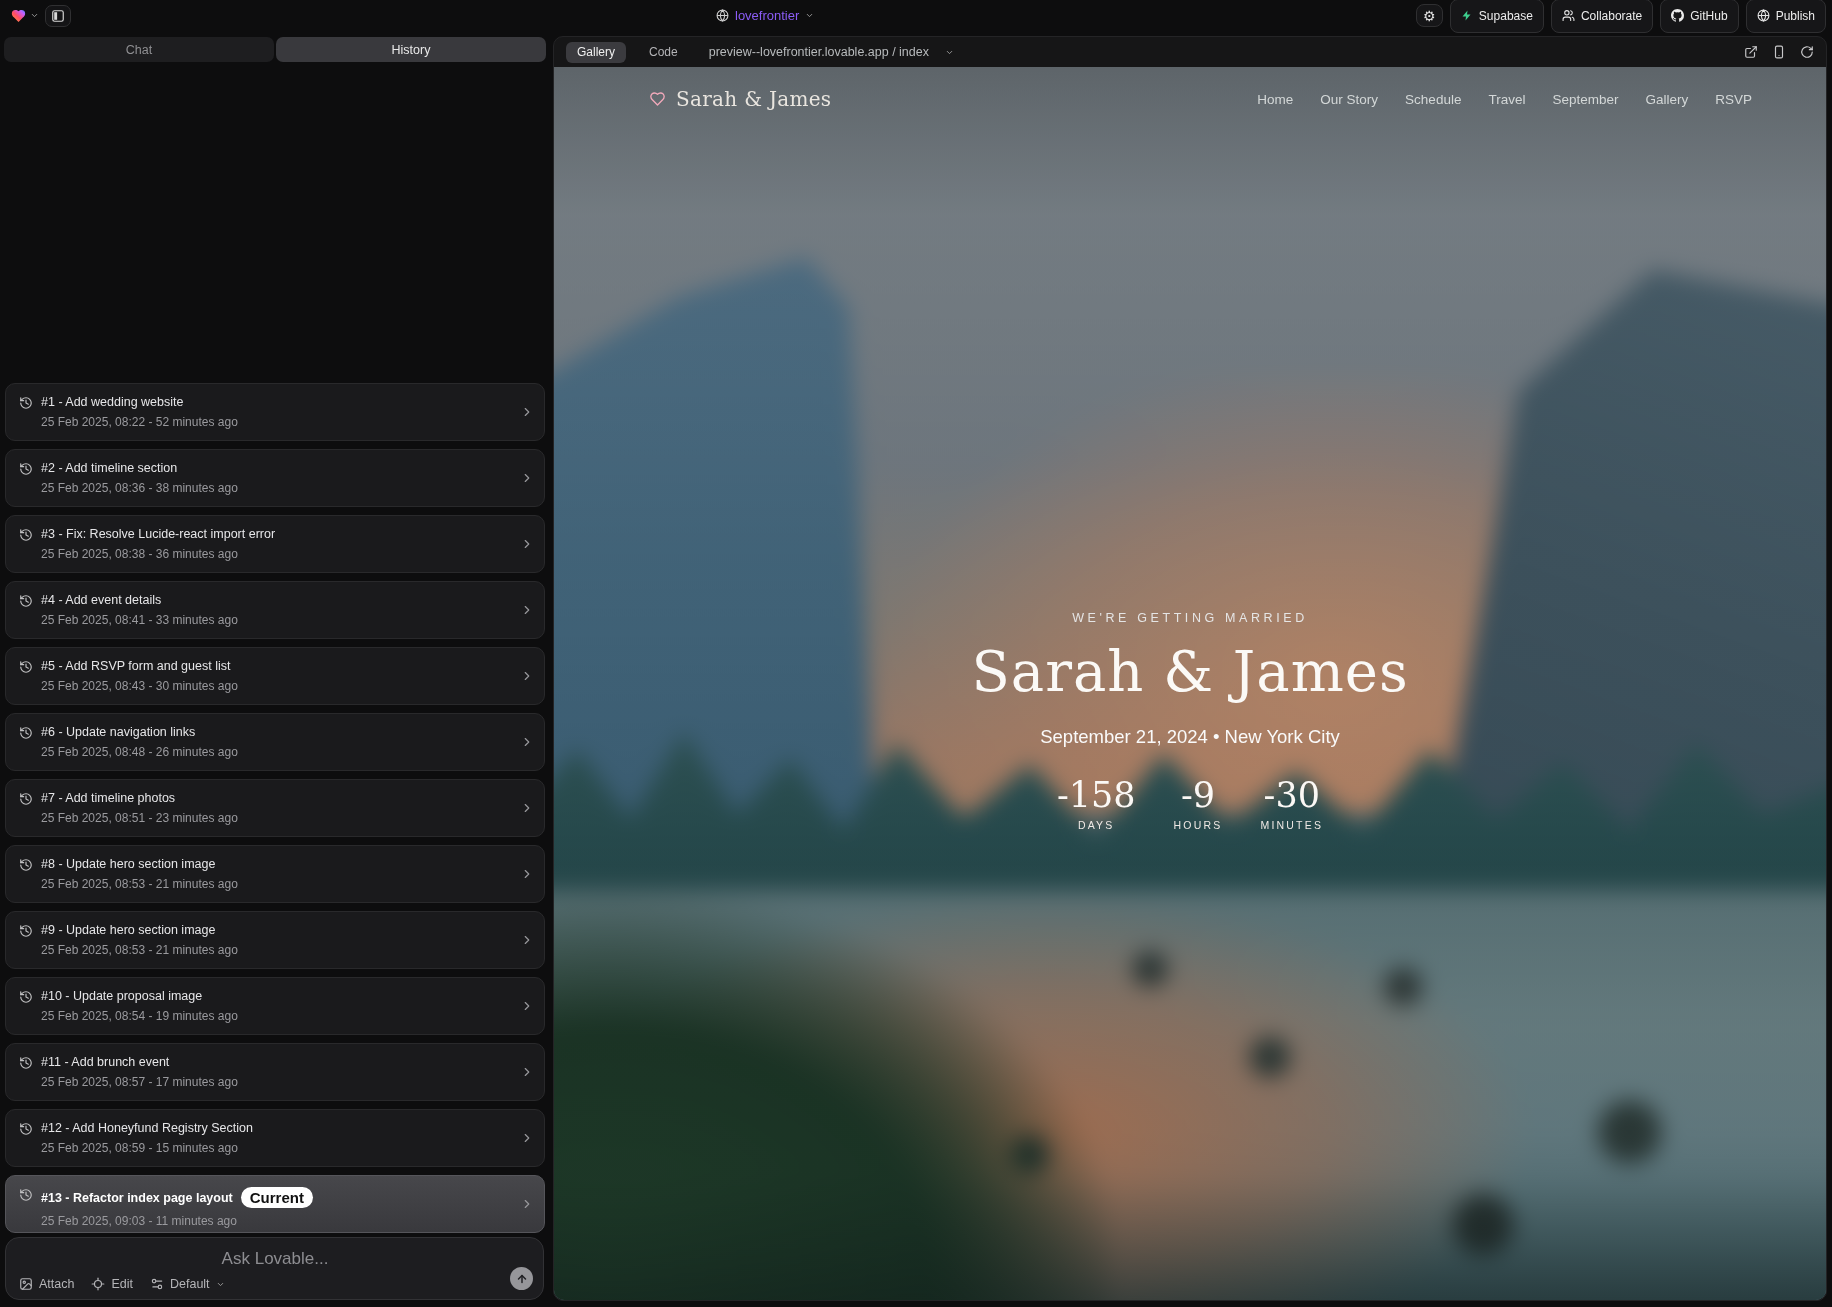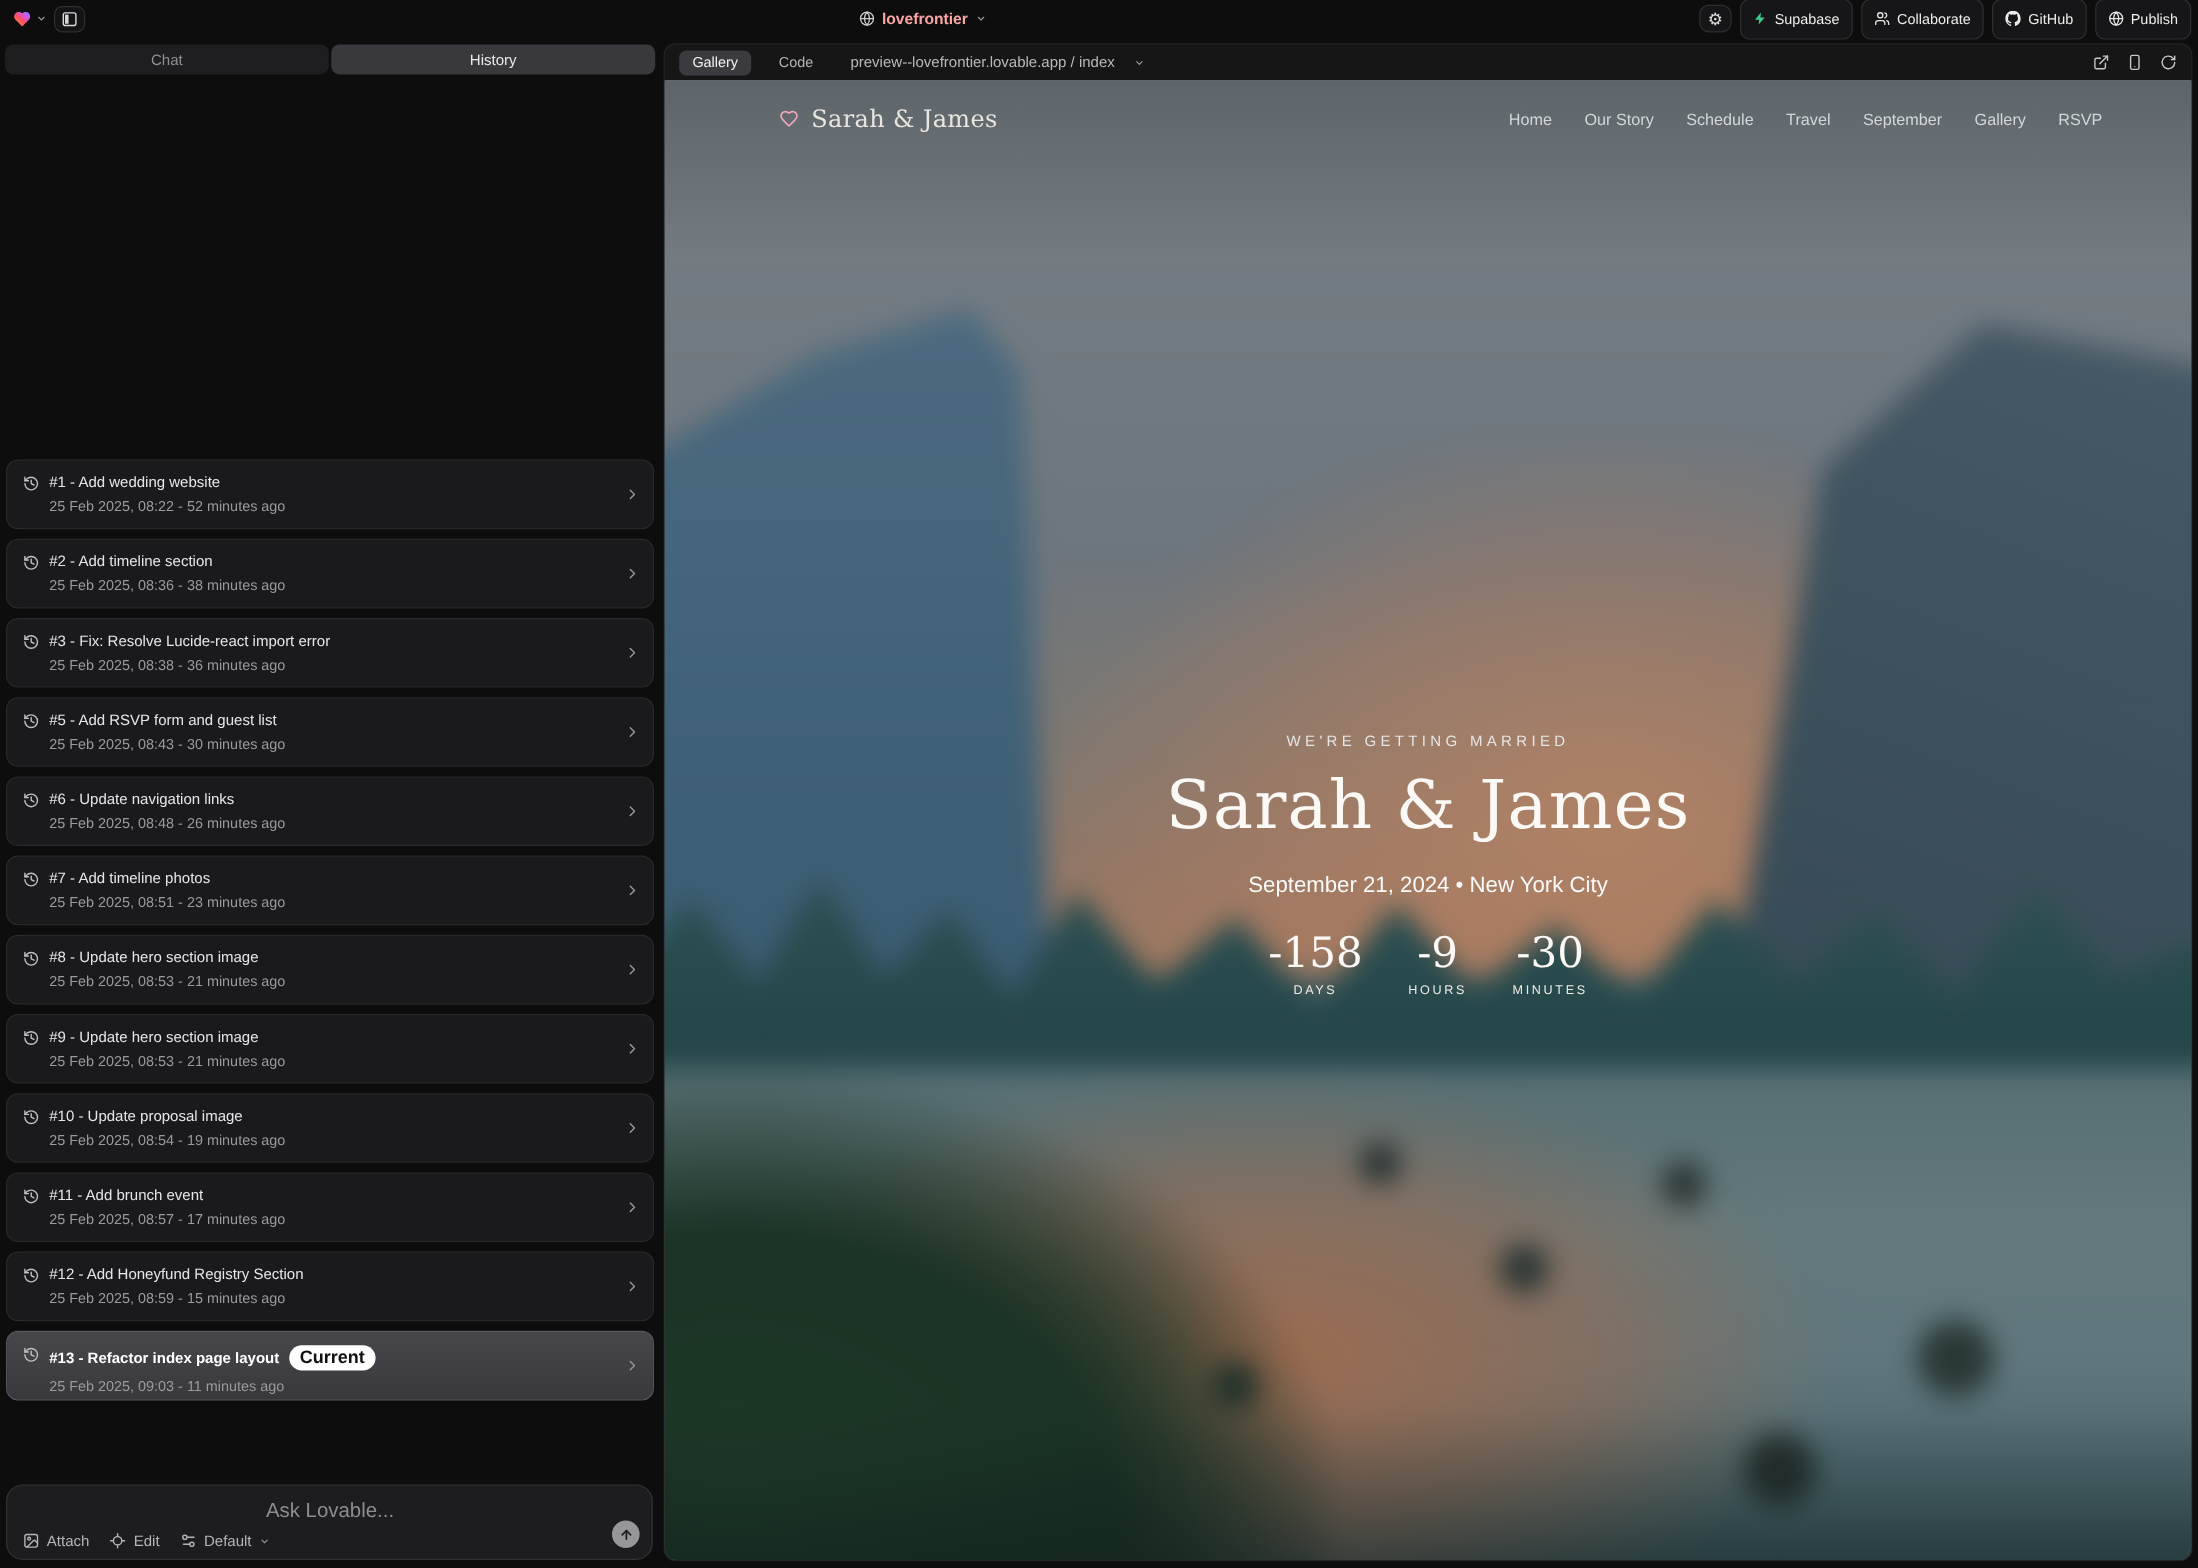--- a/index.html
+++ b/index.html
@@ -7,21 +7,21 @@
     font-family:"Liberation Sans", sans-serif; -webkit-font-smoothing:antialiased; }
   svg { display:block; }
 
   
   .topbar { position:absolute; top:0; left:0; right:0; height:31px; background:#0d0d0e; }
   .tb-left { position:absolute; left:10px; top:0; height:31px; display:flex; align-items:center; gap:6px; }
   .logo-btn { display:flex; align-items:center; gap:3px; cursor:pointer; }
   .chev { color:#9a9a9a; }
   .icon-btn { width:26px; height:22px; border:1px solid #303032; border-radius:7px; background:#141416;
     display:flex; align-items:center; justify-content:center; color:#d8d8d8; cursor:pointer; }
-  .tb-center { position:absolute; left:716px; top:0; height:31px; display:flex; align-items:center; gap:6px; color:#fca5a5; font-size:13px;font-weight:bold; }
+  .tb-center { position:absolute; left:716px; top:0; height:31px; display:flex; align-items:center; gap:6px; color:#8b5cf6; font-size:13px; }
   .tb-right { position:absolute; right:6px; top:0; height:31px; display:flex; align-items:center; gap:7px; }
   .tb-btn { height:23px; display:flex; align-items:center; gap:6px; padding:16px 10px; border:1px solid #2f2f31;
     border-radius:8px; background:#161618; color:#ececec; font-size:12px; cursor:pointer; white-space:nowrap; }
   .gear-btn { width:27px; padding:0; justify-content:center; font-size:14px; color:#e0e0e0; }
 
   
   .sidebar { position:absolute; top:31px; left:0; width:550px; bottom:0; background:#0d0d0e; }
   .tabs { position:absolute; top:6px; left:4px; right:4px; height:25px; display:flex; gap:2px; }
   .tab { flex:1; border:none; border-radius:7px; background:#1e1e20; color:#8f8f92; font-size:12.5px;
     font-family:inherit; display:flex; align-items:center; justify-content:center; cursor:pointer; }
@@ -274,20 +274,41 @@
           </div>
           <div class="htime">25 Feb 2025, 08:38 - 36 minutes ago</div>
         </div>
         <span class="hchev">
           <svg width="14" height="14" viewBox="0 0 24 24" fill="none" stroke="currentColor" stroke-width="2" stroke-linecap="round" stroke-linejoin="round">
             <path d="m9 18 6-6-6-6"></path>
           </svg>
         </span>
       </div>
 
+      <div class="hist-card">
+        <span class="hicon">
+          <svg width="14" height="14" viewBox="0 0 24 24" fill="none" stroke="currentColor" stroke-width="2" stroke-linecap="round" stroke-linejoin="round">
+            <path d="M3 12a9 9 0 1 0 9-9 9.75 9.75 0 0 0-6.74 2.74L3 8"></path>
+            <path d="M3 3v5h5"></path>
+            <path d="M12 7v5l4 2"></path>
+          </svg>
+        </span>
+        <div class="htext">
+          <div class="hrow">
+            <span class="htitle">#4 - Add event details</span>
+
+          </div>
+          <div class="htime">25 Feb 2025, 08:41 - 33 minutes ago</div>
+        </div>
+        <span class="hchev">
+          <svg width="14" height="14" viewBox="0 0 24 24" fill="none" stroke="currentColor" stroke-width="2" stroke-linecap="round" stroke-linejoin="round">
+            <path d="m9 18 6-6-6-6"></path>
+          </svg>
+        </span>
+      </div>
 
       <div class="hist-card">
         <span class="hicon">
           <svg width="14" height="14" viewBox="0 0 24 24" fill="none" stroke="currentColor" stroke-width="2" stroke-linecap="round" stroke-linejoin="round">
             <path d="M3 12a9 9 0 1 0 9-9 9.75 9.75 0 0 0-6.74 2.74L3 8"></path>
             <path d="M3 3v5h5"></path>
             <path d="M12 7v5l4 2"></path>
           </svg>
         </span>
         <div class="htext">

